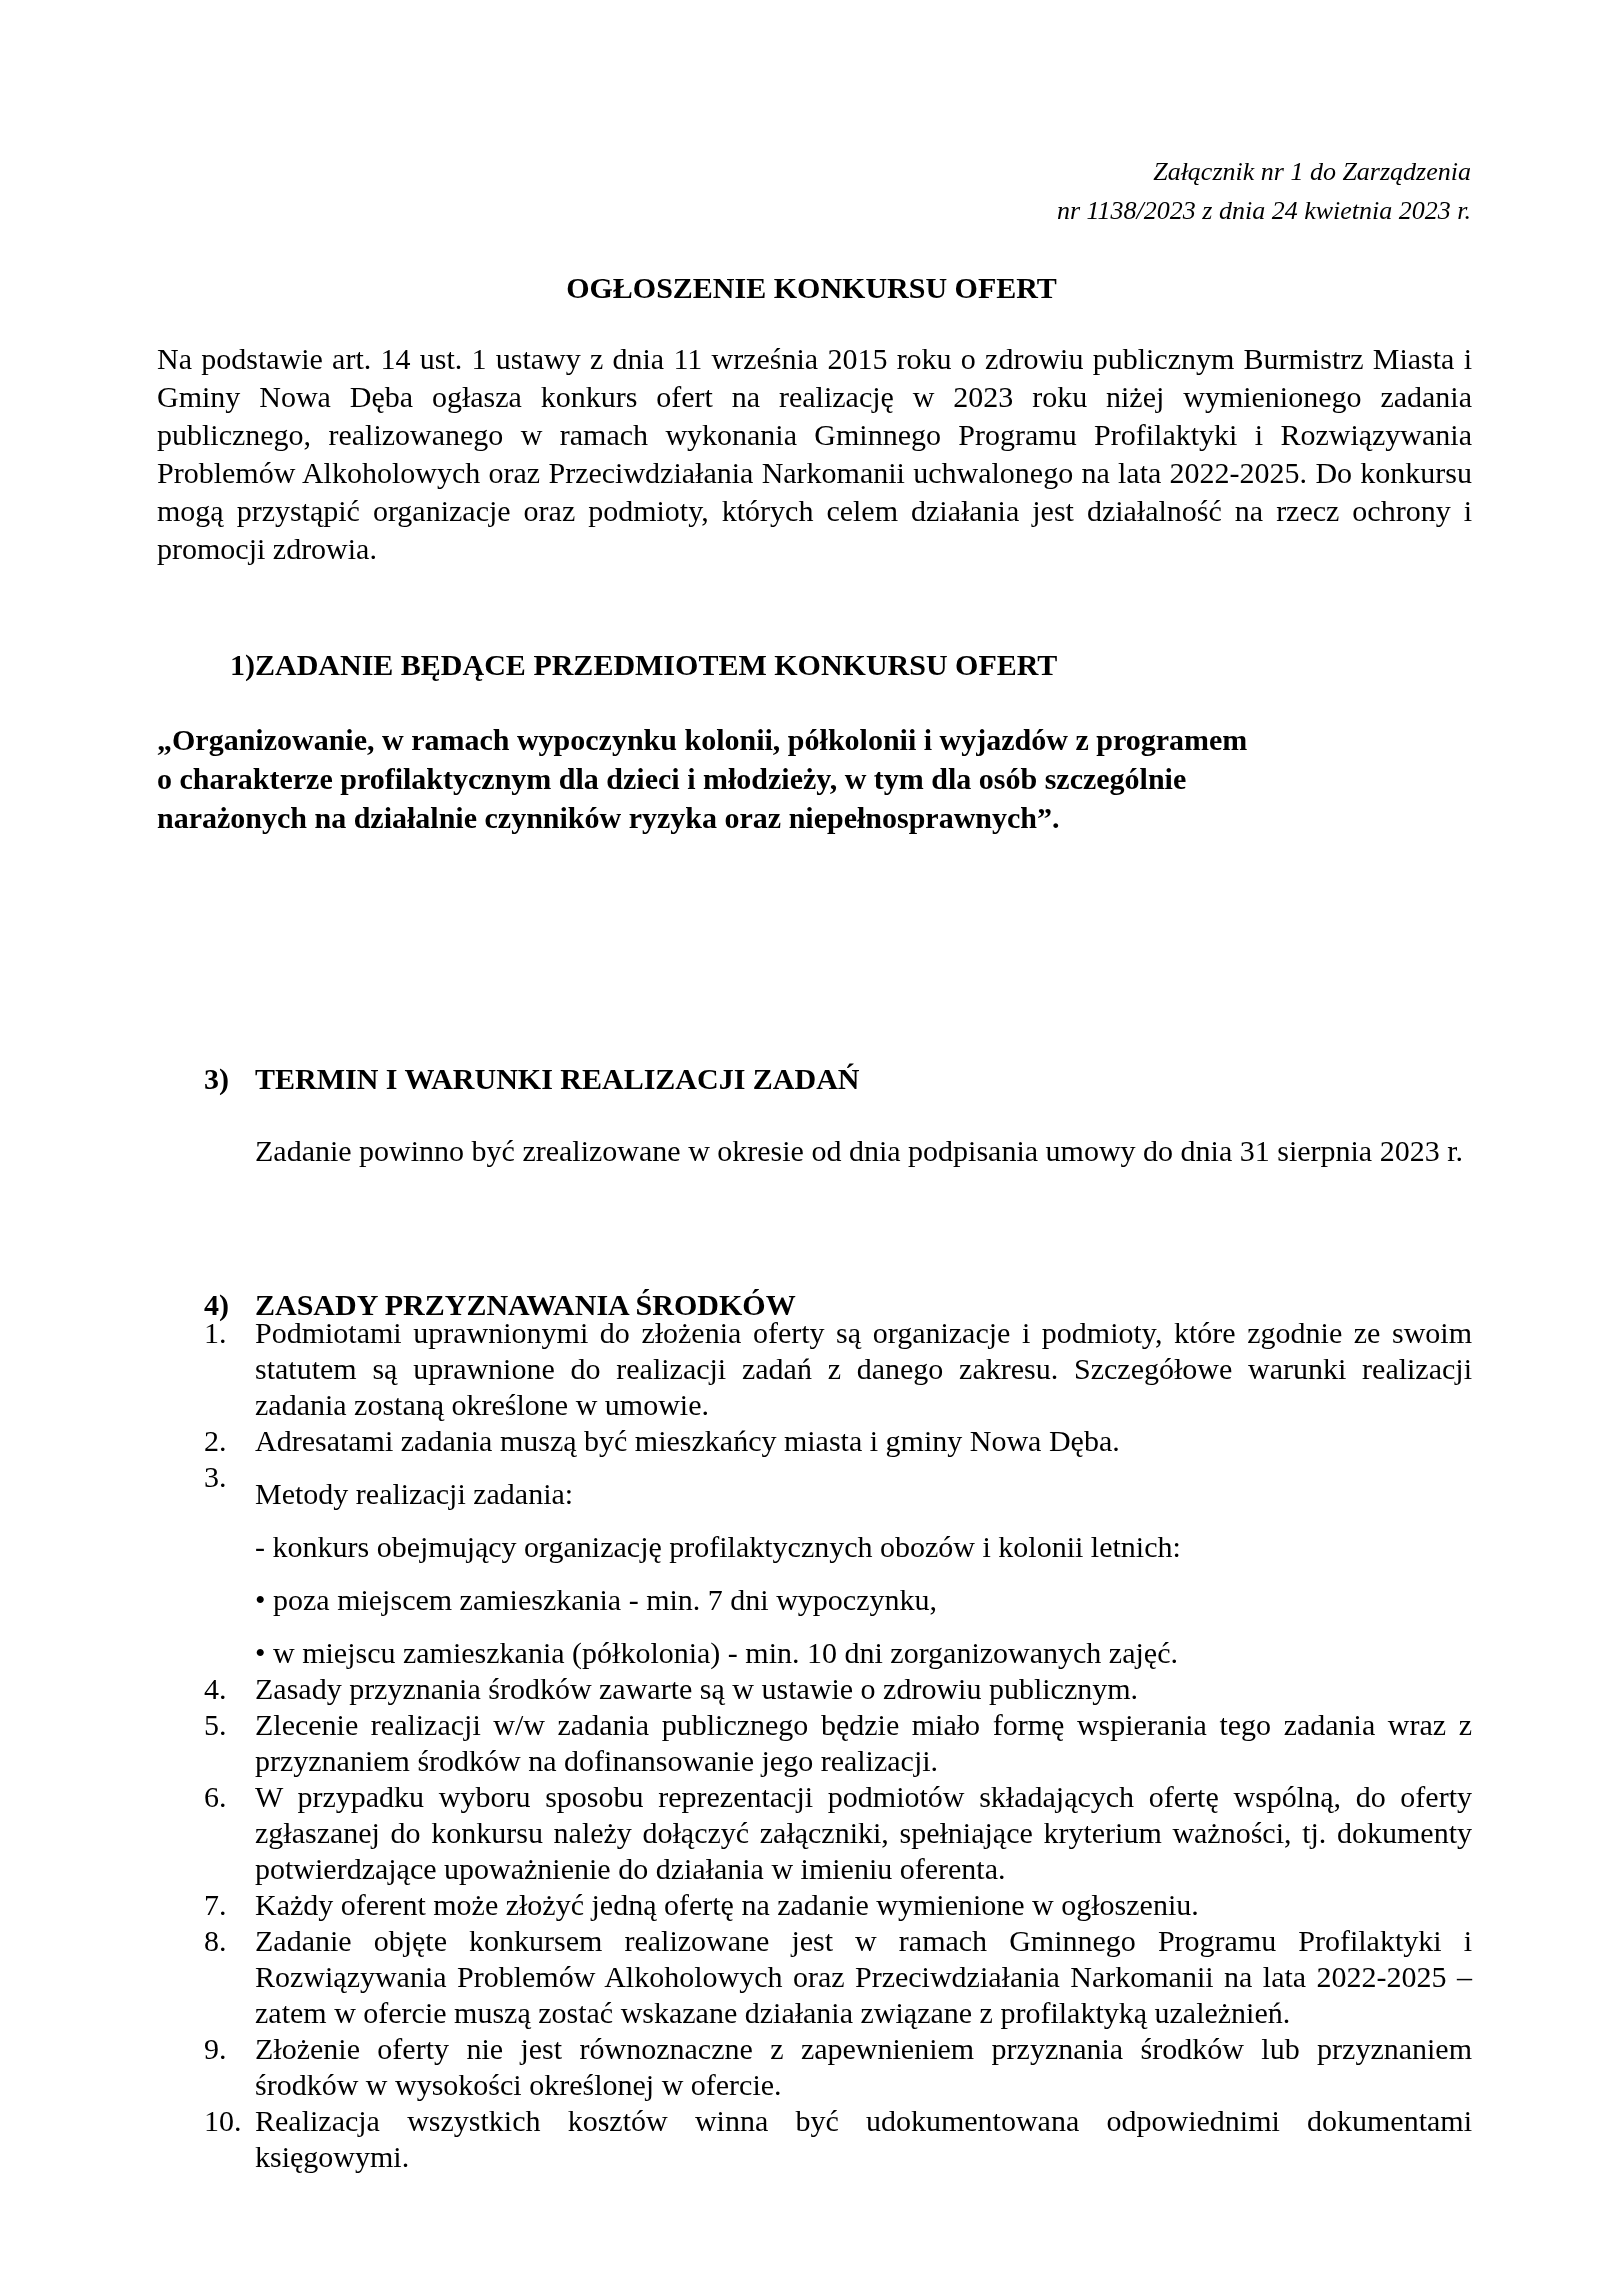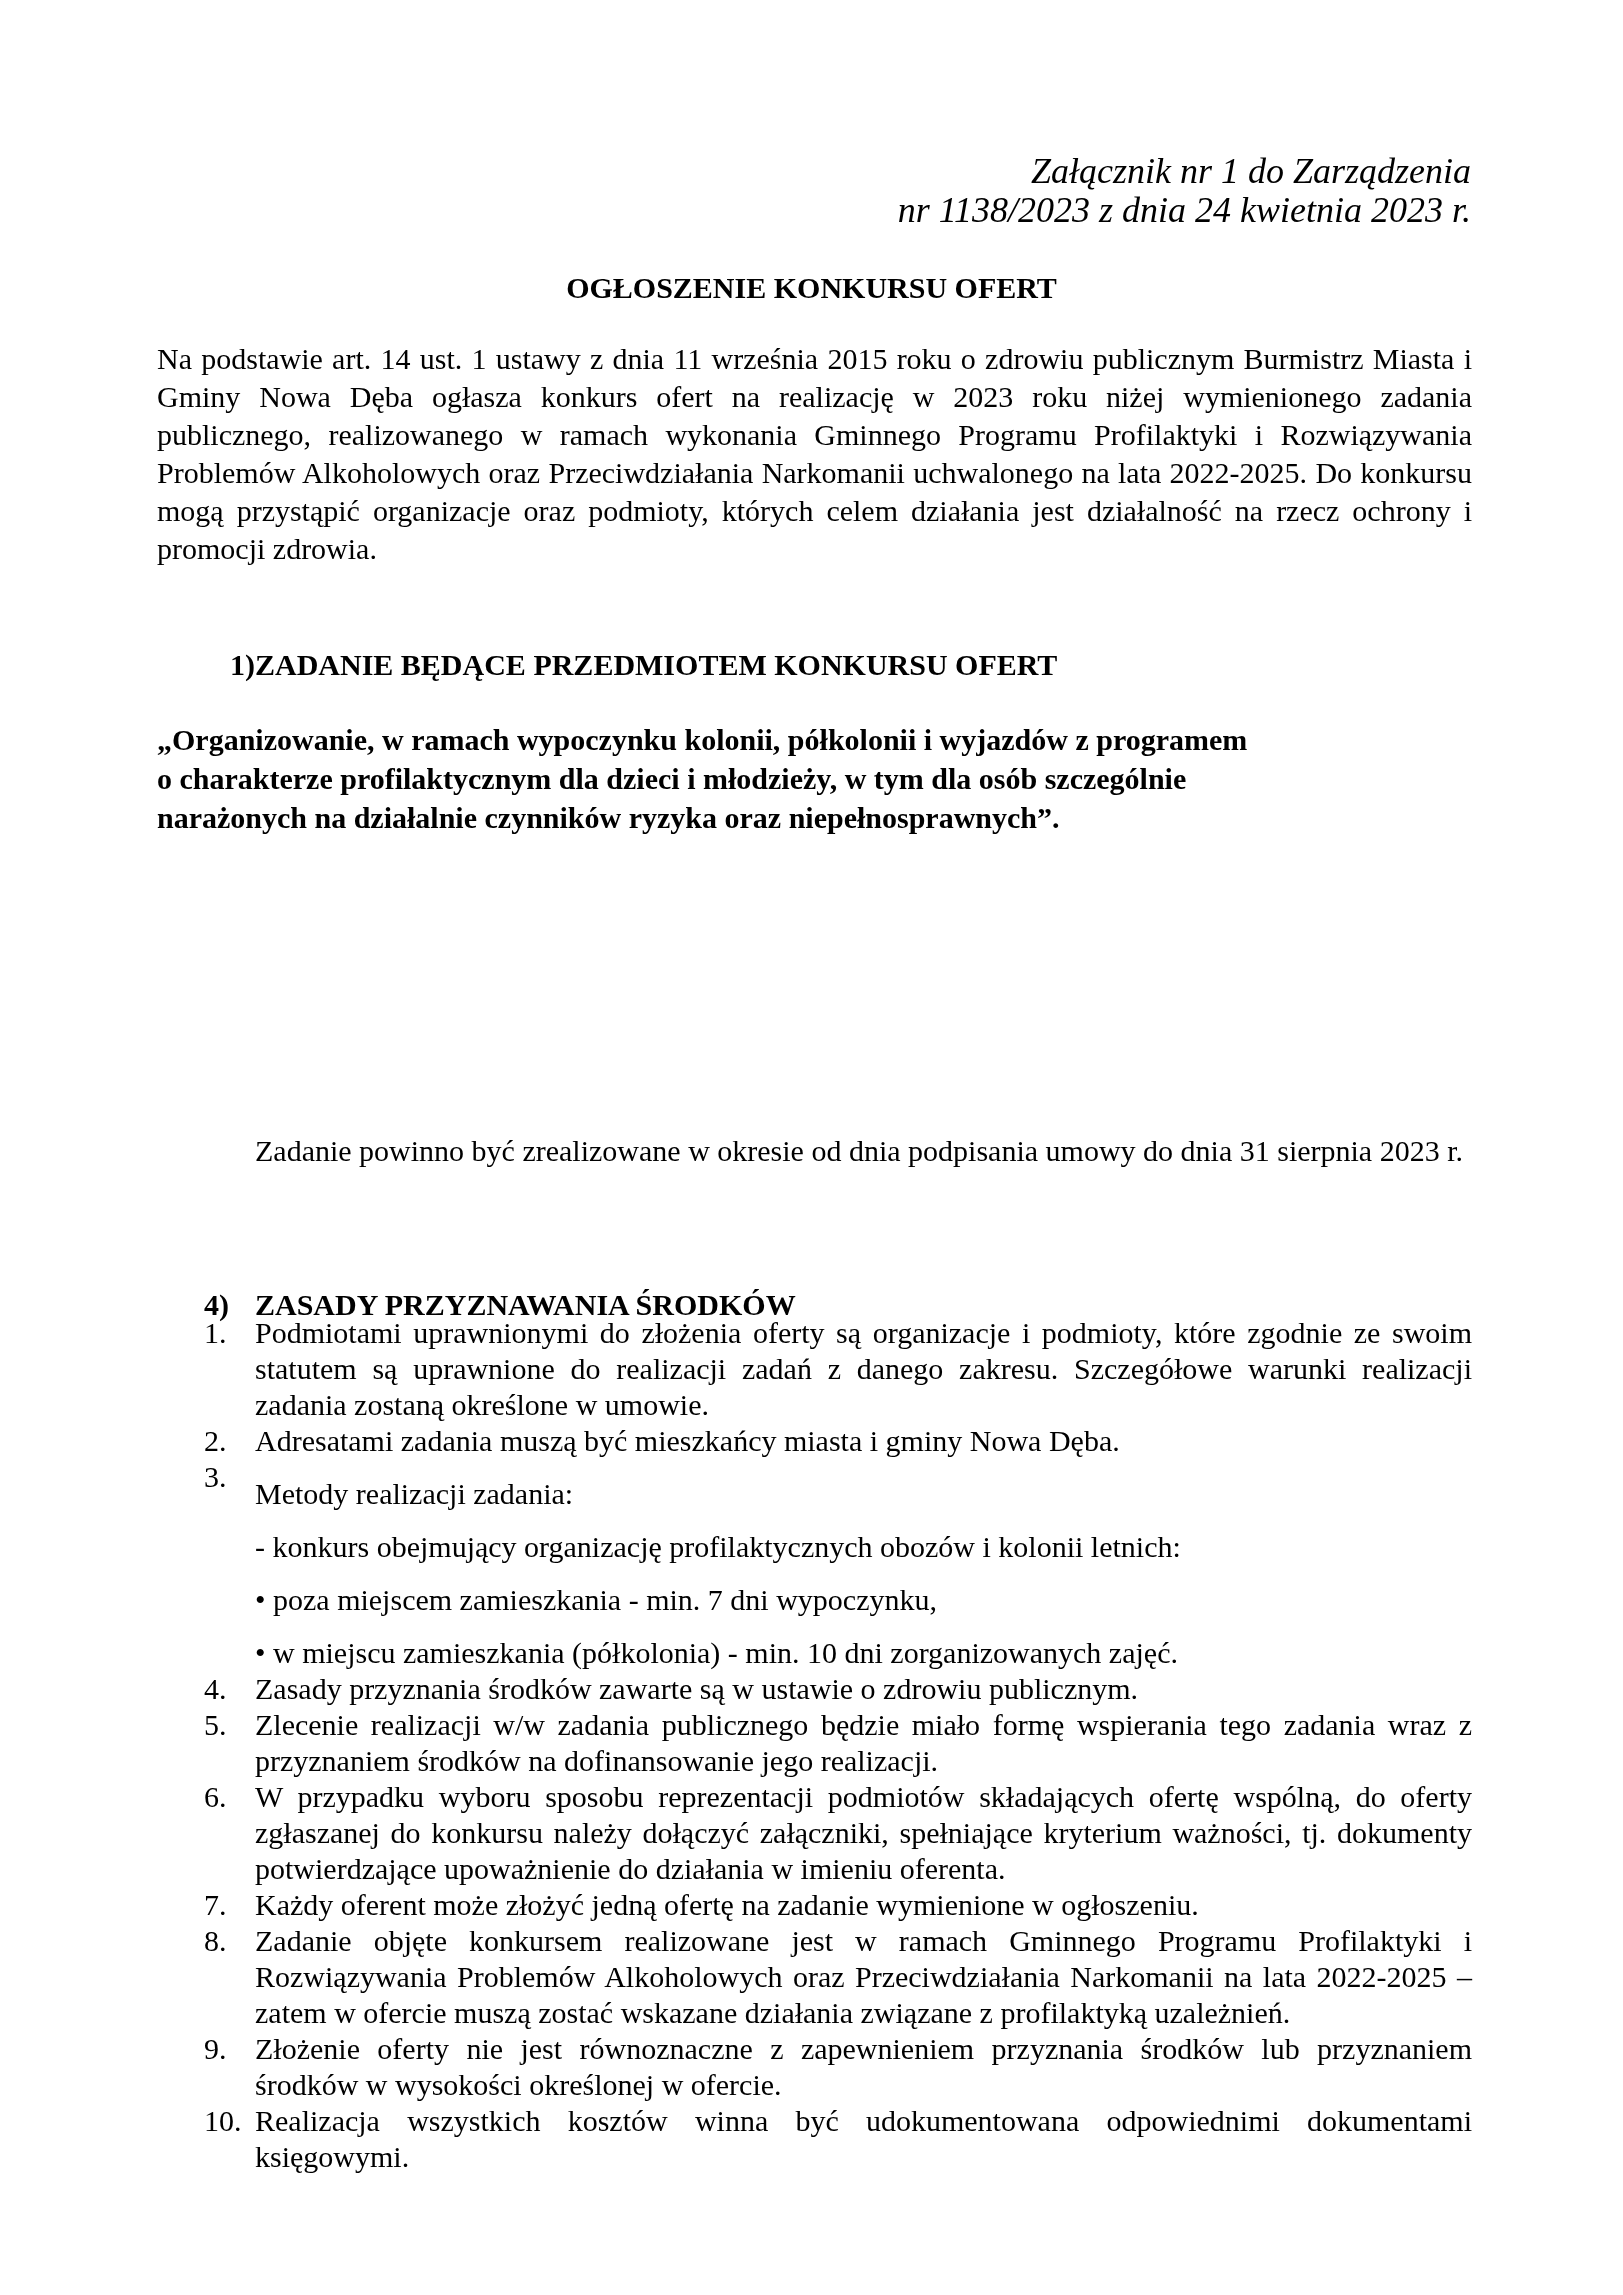--- a/index.html
+++ b/index.html
@@ -1,20 +1,20 @@
 <!DOCTYPE html>
 <html style="font-size:10.5px"><head>
 <meta charset="utf-8">
 <style>
   html, body { margin: 0; padding: 0; background: #ffffff; }
   body { width: 1623px; height: 2295px; position: relative; overflow: hidden;
          font-family: "Liberation Serif", "DejaVu Serif", serif; color: #000; }
   .page { position: absolute; left: 0; top: 0; width: 1623px; height: 2295px; background: #fff; }
   .hdr { position: absolute; right: 152px; top: 152px; text-align: right; font-style: italic;
-         font-size: 36px; line-height: 39px; }
+         font-size: 26px; line-height: 39px; }
   .title { position: absolute; left: 0; width: 1623px; top: 268px; text-align: center;
            font-weight: bold; font-size: 30px; line-height: 39px; }
   .intro { position: absolute; left: 157px; width: 1315px; top: 340px; font-size: 30px;
            line-height: 38px; text-align: justify; }
   .sec-h { position: absolute; left: 204px; font-weight: bold; font-size: 30px; line-height: 39px; white-space: nowrap; }
   .sec-h .num { display: inline-block; width: 51px; }
   .quote { position: absolute; left: 157px; width: 1315px; top: 720px; text-align: left;
            font-weight: bold; font-size: 30px; line-height: 39px; }
   .para { position: absolute; font-size: 30px; line-height: 38px; text-align: justify; }
   .list { position: absolute; left: 204px; width: 1268px; top: 1315px; font-size: 30px; line-height: 36px; }
@@ -41,20 +41,23 @@
   <div class="sec-h" style="top:645px;text-align:right;">
     <span class="num">1)</span><span>ZADANIE BĘDĄCE PRZEDMIOTEM KONKURSU OFERT</span>
   </div>
   <div class="quote">
     <div>„Organizowanie, w ramach wypoczynku kolonii, półkolonii i wyjazdów z programem</div>
     <div>o charakterze profilaktycznym dla dzieci i młodzieży, w tym dla osób szczególnie</div>
     <div>narażonych na działalnie czynników ryzyka oraz niepełnosprawnych”.</div>
   </div>
 
 
+  <div class="sec-h" style="top:1059px;">
+    <span class="num">3)</span><span>TERMIN I WARUNKI REALIZACJI ZADAŃ</span>
+  </div>
   <div class="para" style="left:255px; width:1217px; top:1132px; line-height:37px;">Zadanie powinno być zrealizowane w okresie od dnia podpisania umowy do dnia 31 sierpnia 2023 r.</div>
 
   <div class="sec-h" style="top:1285px;">
     <span class="num">4)</span><span>ZASADY PRZYZNAWANIA ŚRODKÓW</span>
   </div>
 
   <div class="list">
     <div class="li">
       <span class="n">1.</span>
       <span class="t">Podmiotami uprawnionymi do złożenia oferty są organizacje i podmioty, które zgodnie ze swoim statutem są uprawnione do realizacji zadań z danego zakresu. Szczegółowe warunki realizacji zadania zostaną określone w umowie.</span>

